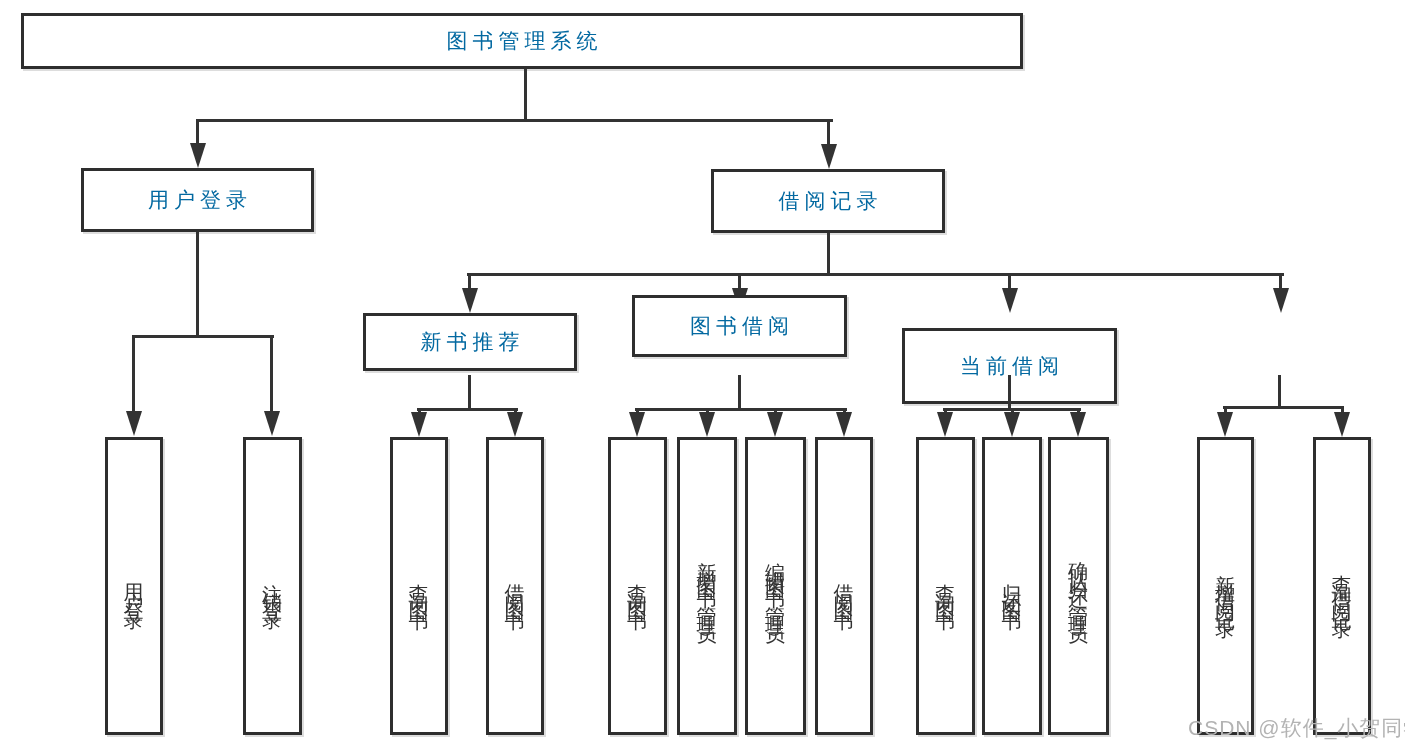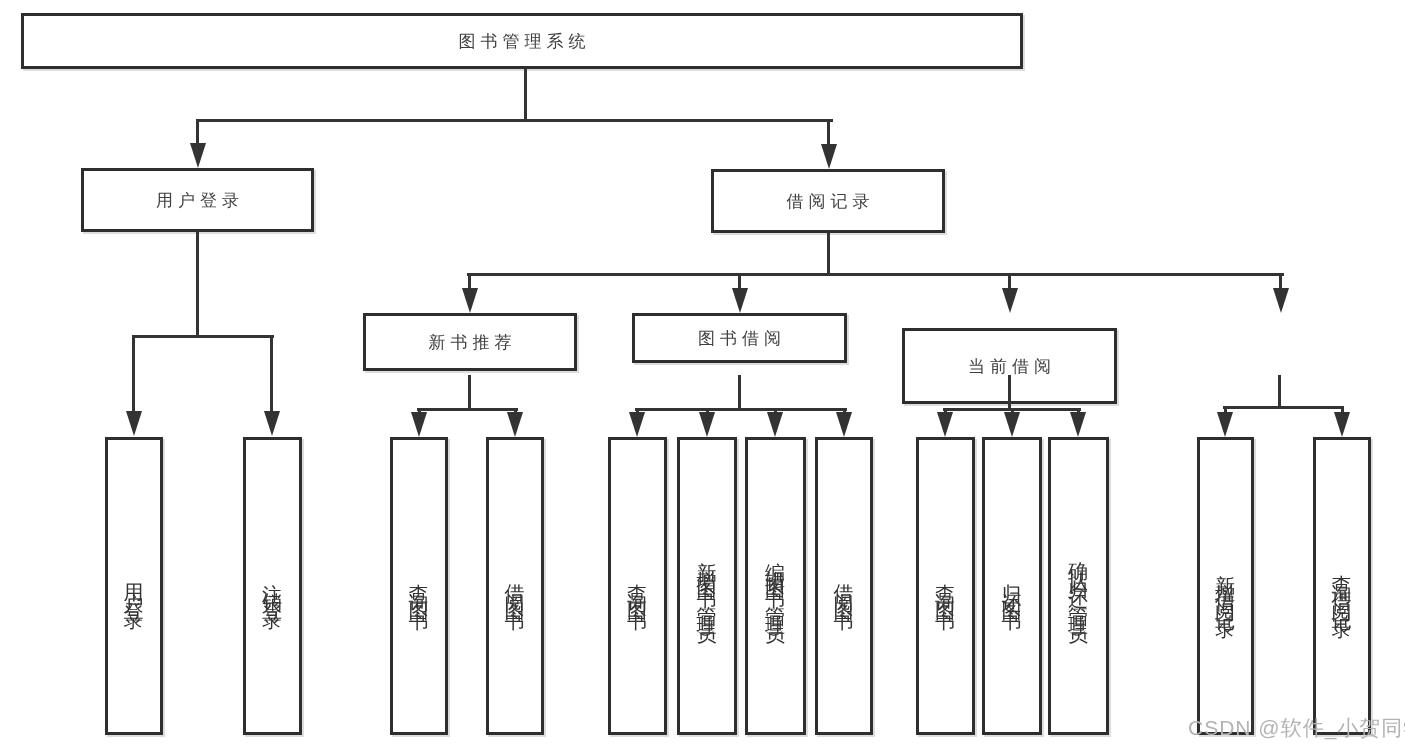--- a/index.html
+++ b/index.html
@@ -19,22 +19,22 @@
     position: absolute;
     box-sizing: border-box;
     border: 3px solid #2e2e2e;
     background: #ffffff;
     box-shadow: 2px 2px 0 rgba(120,120,120,0.25);
     display: flex;
     align-items: center;
     justify-content: center;
   }
   .hlbl {
-    color: #404040;
-    font-size: 17px;
+    color: #0369a1;
+    font-size: 21px;
     letter-spacing: 5px;
     text-indent: 5px;
     white-space: nowrap;
   }
   .vlbl {
     color: #333333;
     font-size: 20px;
     writing-mode: vertical-rl;
     text-orientation: mixed;
     letter-spacing: 9px;
@@ -92,21 +92,21 @@
   <div class="line" style="left:738px;top:273px;width:3px;height:18px"></div>
   <div class="arrowhead" style="left:732px;top:288px"></div>
   <div class="line" style="left:1008px;top:273px;width:3px;height:18px"></div>
   <div class="arrowhead" style="left:1002px;top:288px"></div>
   <div class="line" style="left:1279px;top:273px;width:3px;height:18px"></div>
   <div class="arrowhead" style="left:1273px;top:288px"></div>
 
   <div class="box" style="left:363px;top:313px;width:214px;height:58px">
     <span class="hlbl">新书推荐</span>
   </div>
-  <div class="box" style="left:632px;top:313px;width:215px;height:50px">
+  <div class="box" style="left:632px;top:295px;width:215px;height:62px">
     <span class="hlbl">图书借阅</span>
   </div>
   <div class="box" style="left:902px;top:328px;width:215px;height:76px">
     <span class="hlbl">当前借阅</span>
   </div>
 
   <div class="line" style="left:196px;top:232px;width:3px;height:106px"></div>
   <div class="line" style="left:132px;top:335px;width:142px;height:3px"></div>
   <div class="line" style="left:132px;top:335px;width:3px;height:78px"></div>
   <div class="arrowhead" style="left:126px;top:411px"></div>

